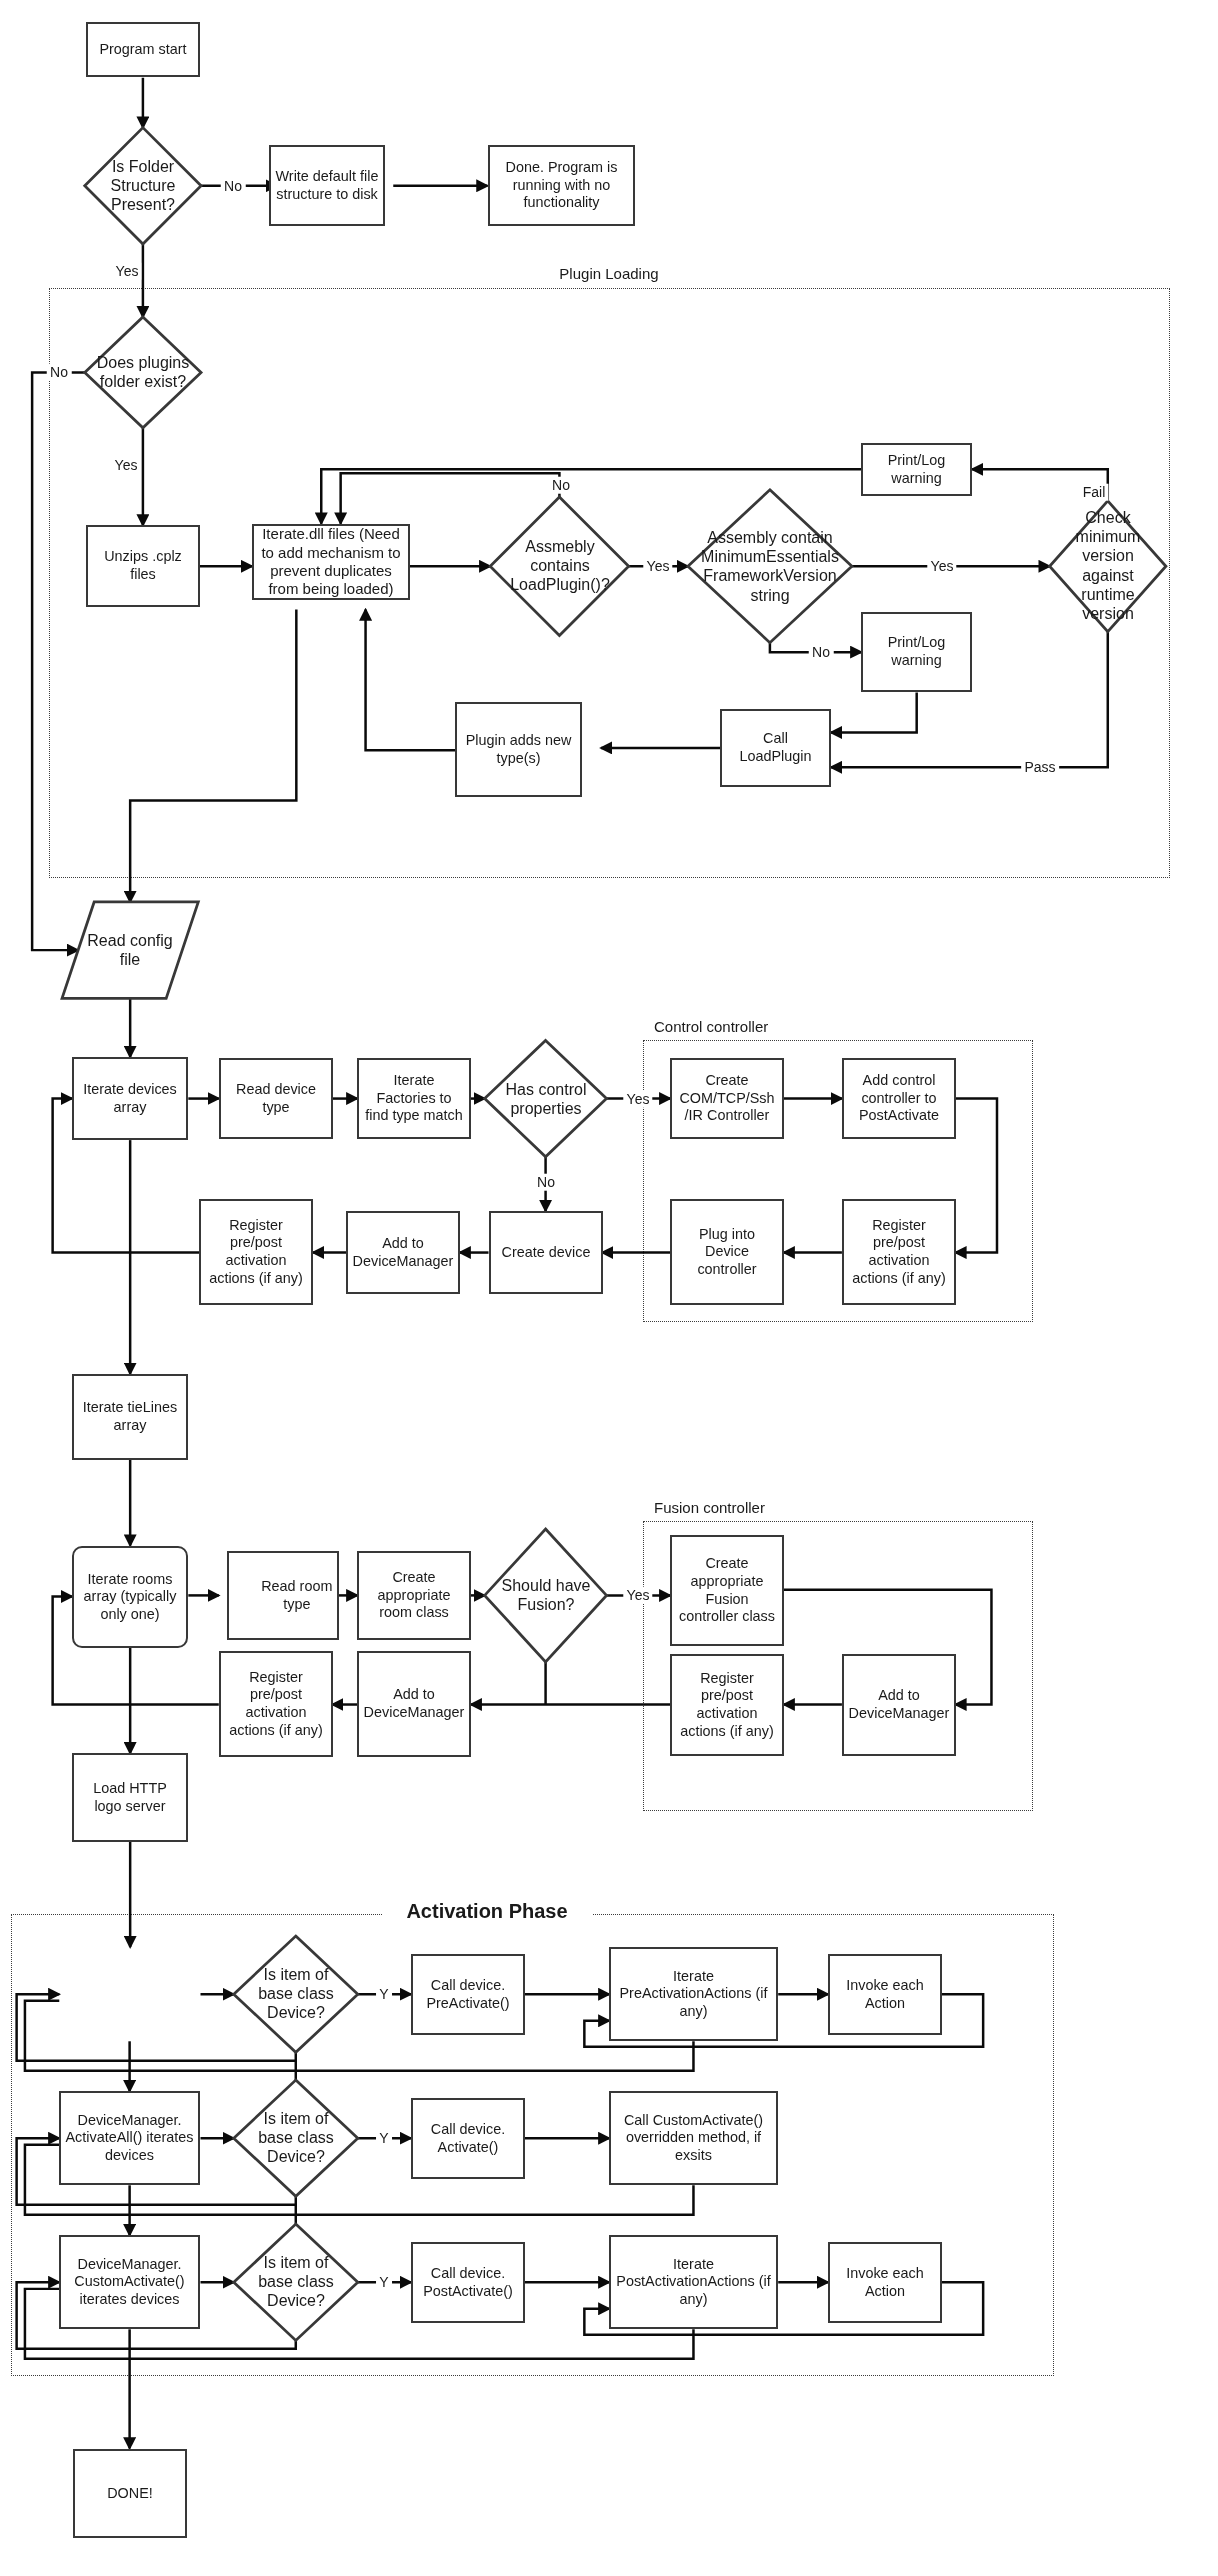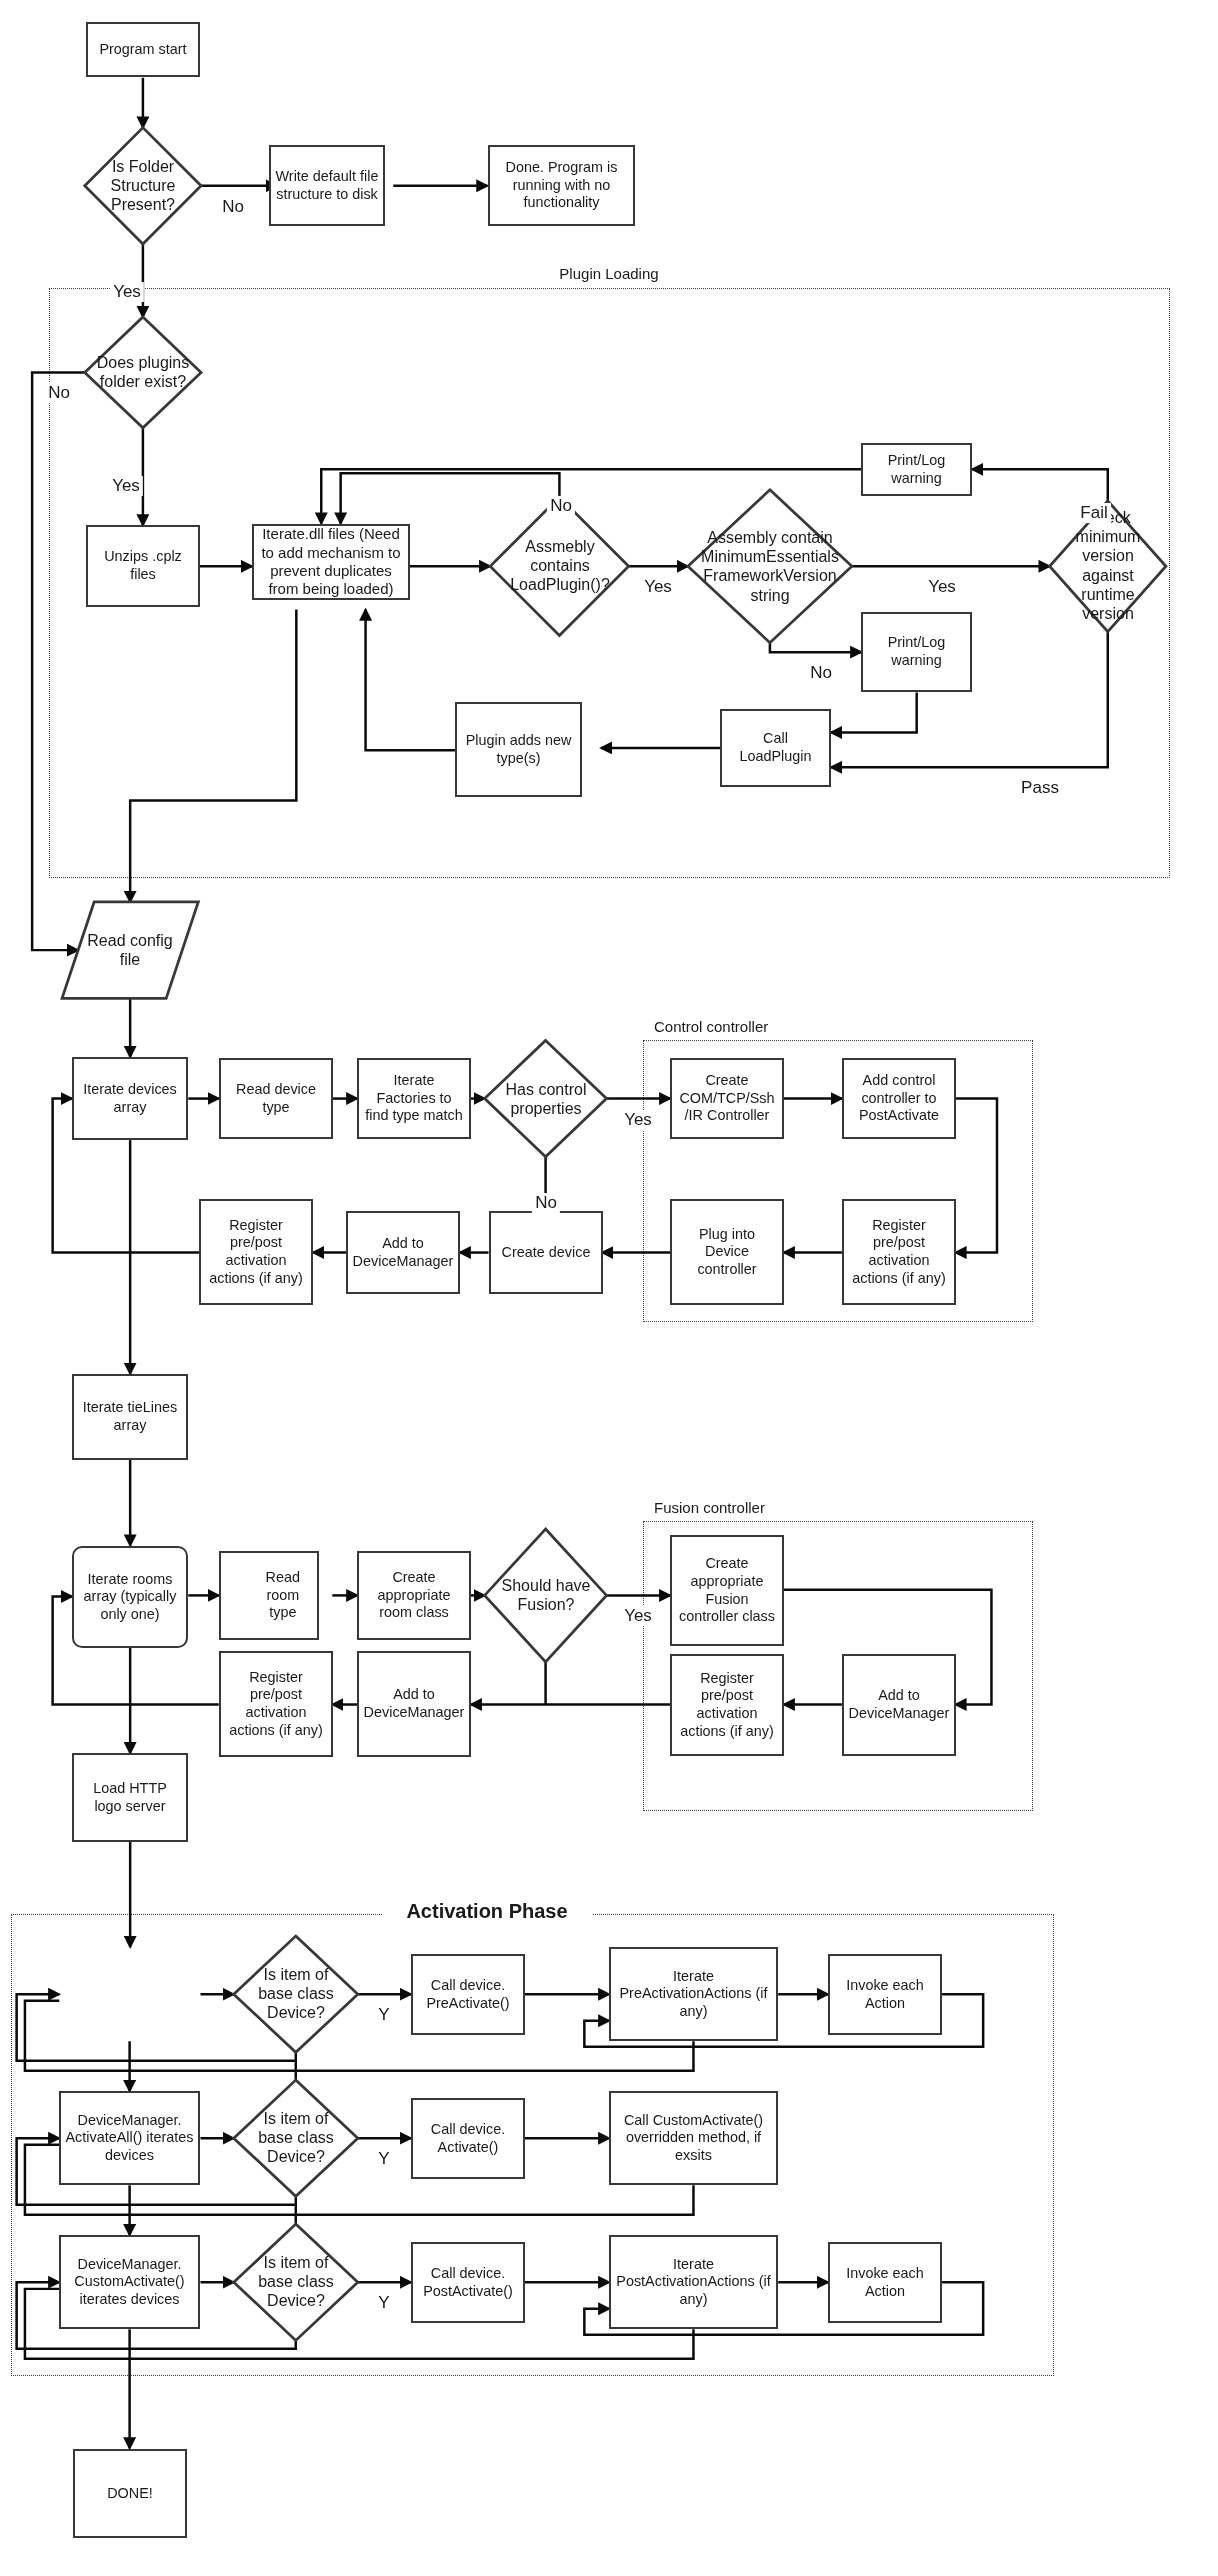--- a/index.html
+++ b/index.html
@@ -13,21 +13,21 @@
     position:absolute;box-sizing:border-box;border:2.8px solid #383838;background:#ffffff;
     display:flex;align-items:center;justify-content:center;text-align:center;
     font-size:14.4px;line-height:1.22;padding:2.2px 4.4px;z-index:2;overflow-wrap:break-word;
   }
   .dlabel{
     position:absolute;transform:translate(-50%,-50%);text-align:center;
     font-size:16px;line-height:1.2;z-index:2;overflow-wrap:anywhere;
   }
   .elabel{
     position:absolute;transform:translate(-50%,-50%);background:#ffffff;
-    font-size:17px;line-height:1.1;padding:0.6px 3.3px;z-index:3;white-space:nowrap;margin-top:21px;
+    font-size:14px;line-height:1.1;padding:0.6px 3.3px;z-index:3;white-space:nowrap;
   }
   .glabel{
     position:absolute;font-size:15px;z-index:3;white-space:nowrap;
   }
   .glabel.center{text-align:center;}
   .glabel.bold{font-weight:bold;font-size:20px;background:#ffffff;padding:0 5.5px;}
 </style>
 </head>
 <body>
 
@@ -150,21 +150,21 @@
   <div class="node" style="left:357px;top:1058px;width:114px;height:81px;">Iterate Factories to find type match</div>
   <div class="node" style="left:670px;top:1058px;width:114px;height:81px;">Create COM/TCP/Ssh /IR Controller</div>
   <div class="node" style="left:842px;top:1058px;width:114px;height:81px;">Add control controller to PostActivate</div>
   <div class="node" style="left:842px;top:1199px;width:114px;height:106px;">Register pre/post activation actions (if any)</div>
   <div class="node" style="left:670px;top:1199px;width:114px;height:106px;">Plug into Device controller</div>
   <div class="node" style="left:489px;top:1211px;width:114px;height:83px;">Create device</div>
   <div class="node" style="left:346px;top:1211px;width:114px;height:83px;">Add to DeviceManager</div>
   <div class="node" style="left:199px;top:1199px;width:114px;height:106px;">Register pre/post activation actions (if any)</div>
   <div class="node" style="left:72px;top:1374px;width:116px;height:86px;">Iterate tieLines array</div>
   <div class="node" style="left:72px;top:1546px;width:116px;height:102px;border-radius:10px;">Iterate rooms array (typically only one)</div>
-  <div class="node" style="left:219px;top:1551px;width:100px;height:89px;padding-left:32px;">Read room type</div>
+  <div class="node" style="left:227px;top:1551px;width:112px;height:89px;padding-left:32px;">Read room type</div>
   <div class="node" style="left:357px;top:1551px;width:114px;height:89px;">Create appropriate room class</div>
   <div class="node" style="left:670px;top:1535px;width:114px;height:111px;">Create appropriate Fusion controller class</div>
   <div class="node" style="left:842px;top:1654px;width:114px;height:102px;">Add to DeviceManager</div>
   <div class="node" style="left:670px;top:1654px;width:114px;height:102px;">Register pre/post activation actions (if any)</div>
   <div class="node" style="left:357px;top:1651px;width:114px;height:106px;">Add to DeviceManager</div>
   <div class="node" style="left:219px;top:1651px;width:114px;height:106px;">Register pre/post activation actions (if any)</div>
   <div class="node" style="left:72px;top:1753px;width:116px;height:89px;">Load HTTP logo server</div>
   <div class="node" style="left:411px;top:1954px;width:114px;height:81px;">Call device. PreActivate()</div>
   <div class="node" style="left:609px;top:1947px;width:169px;height:94px;">Iterate PreActivationActions (if any)</div>
   <div class="node" style="left:828px;top:1954px;width:114px;height:81px;">Invoke each Action</div>

